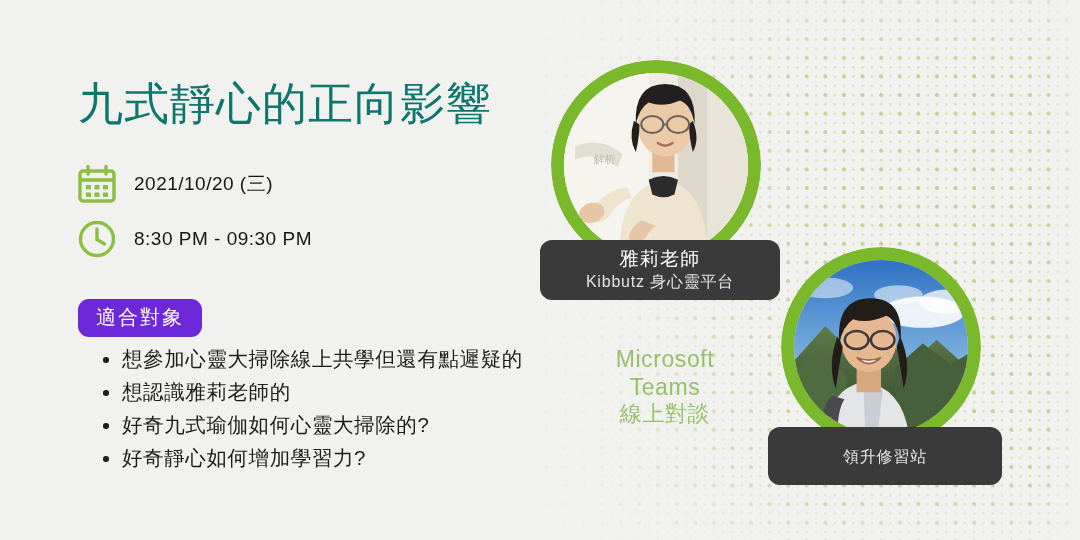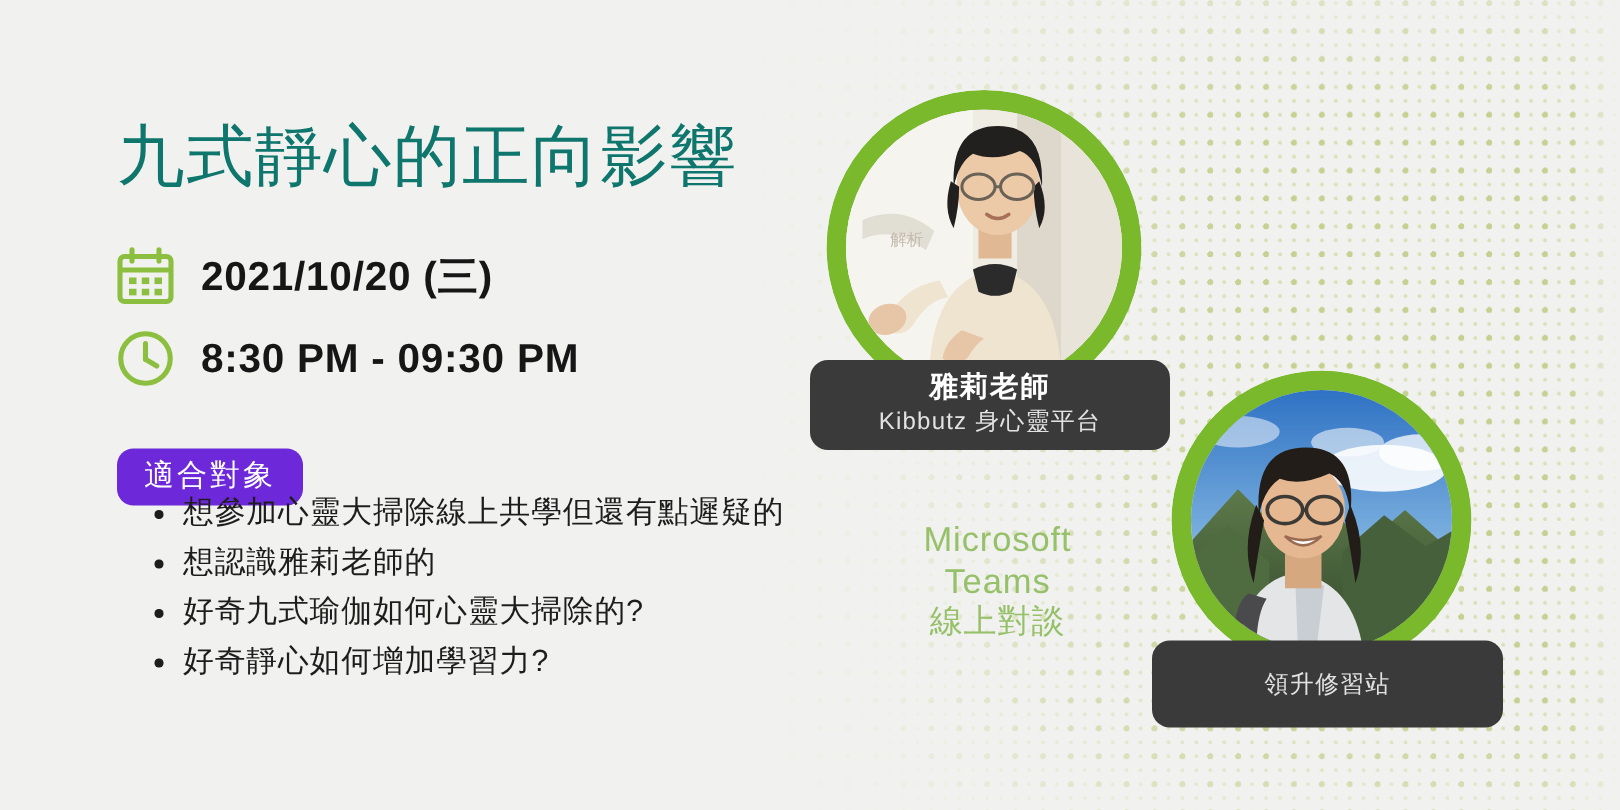--- a/index.html
+++ b/index.html
@@ -61,22 +61,22 @@
   .meta-row.date { top: 163px; }
   .meta-row.time { top: 218px; }
   .meta-icon {
     width: 42px;
     height: 42px;
     flex: 0 0 42px;
     margin-right: 16px;
     display: block;
   }
   .meta-text {
-    font-size: 27px;
-    font-weight: bold;
+    font-size: 19px;
+    font-weight: normal;
     color: #161616;
     white-space: nowrap;
     letter-spacing: .5px;
   }
 
   .audience-badge {
     position: absolute;
     left: 78px;
     top: 299px;
     background: #6d28d9;
@@ -84,21 +84,21 @@
     font-size: 20px;
     border-radius: 11px;
     padding: 8px 18px 10px 18px;
     letter-spacing: 2px;
     line-height: 1;
   }
 
   .bullets {
     position: absolute;
     left: 98px;
-    top: 332px;
+    top: 349px;
     margin: 0;
     padding: 0 0 0 22px;
     list-style: none;
   }
   .bullets li {
     position: relative;
     font-size: 20.5px;
     color: #1d1d1d;
     line-height: 1;
     padding: 0 0 0 2px;
@@ -164,21 +164,21 @@
     background: #3a3a3a;
     border-radius: 12px;
     color: #ffffff;
     text-align: center;
     display: flex;
     flex-direction: column;
     justify-content: center;
   }
   .nameplate .nm {
     font-size: 19px;
-    font-weight: bold;
+    font-weight: normal;
     letter-spacing: 1.2px;
     line-height: 1.15;
   }
   .nameplate .org {
     font-size: 16px;
     color: #e2e2e2;
     letter-spacing: .8px;
     line-height: 1.2;
     margin-top: 2px;
   }

